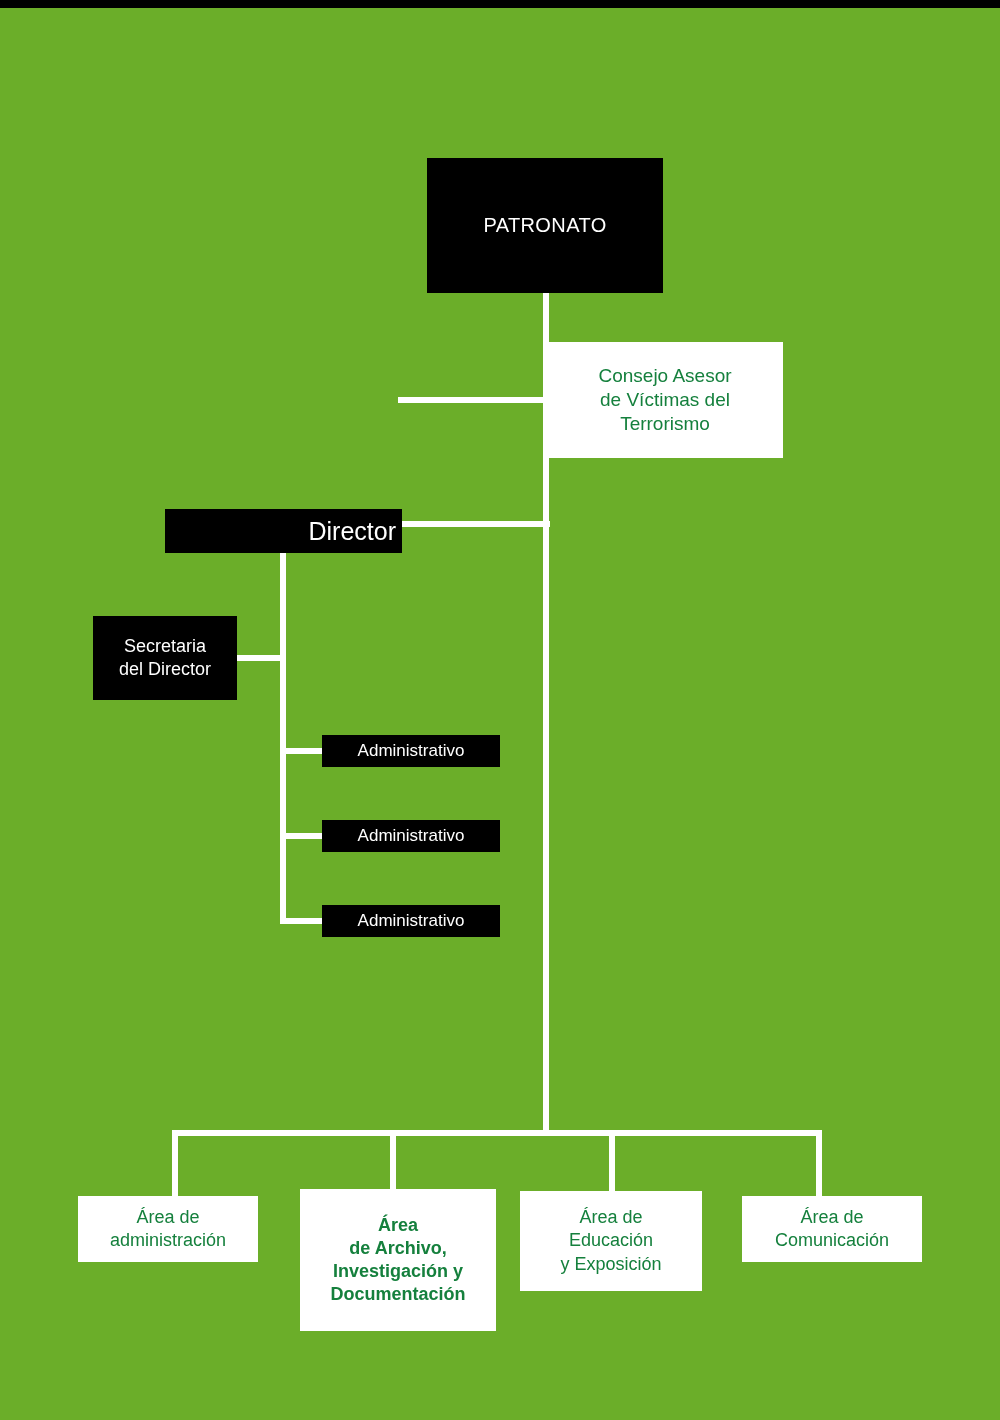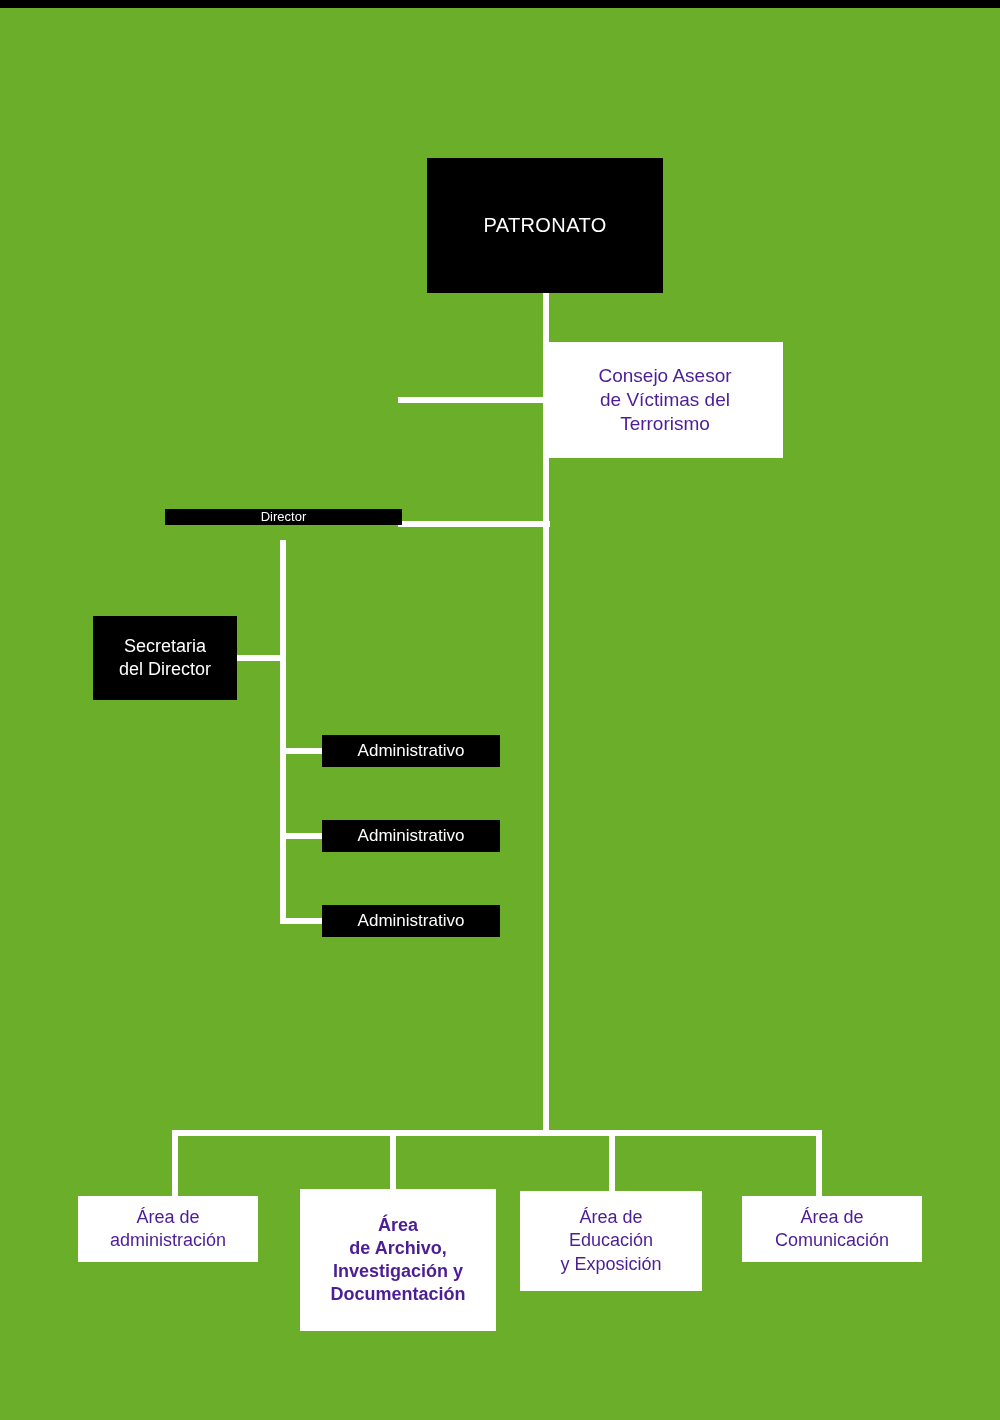--- a/index.html
+++ b/index.html
@@ -37,21 +37,21 @@
     justify-content: center;
     text-align: center;
     line-height: 1.28;
   }
   .node-dark {
     background: #000000;
     color: #ffffff;
   }
   .node-light {
     background: #ffffff;
-    color: #4c1d95;
+    color: #15803d;
   }
   .node .label {
     display: block;
     white-space: pre-line;
     padding: 0 6px;
   }
 
   
   .line {
     position: absolute;
@@ -65,22 +65,23 @@
   }
   #node-consejo-asesor {
     left: 547px; top: 342px; width: 236px; height: 116px;
     font-size: 19px;
   }
   #node-comision-ejecutiva {
     left: 165px; top: 385px; width: 237px; height: 32px;
     font-size: 18px;
   }
   #node-director {
-    left: 165px; top: 509px; width: 237px; height: 16px;
-    font-size: 13px;
+    left: 165px; top: 509px; width: 237px; height: 44px;
+    font-size: 25px;
+    justify-content: flex-end;
   }
   #node-secretaria {
     left: 93px; top: 616px; width: 144px; height: 84px;
     font-size: 18px;
   }
   #node-admin-1 { left: 322px; top: 735px; width: 178px; height: 32px; font-size: 17px; }
   #node-admin-2 { left: 322px; top: 820px; width: 178px; height: 32px; font-size: 17px; }
   #node-admin-3 { left: 322px; top: 905px; width: 178px; height: 32px; font-size: 17px; }
 
   #node-area-1 { left: 78px;  top: 1196px; width: 180px; height: 66px; font-size: 18px; }

